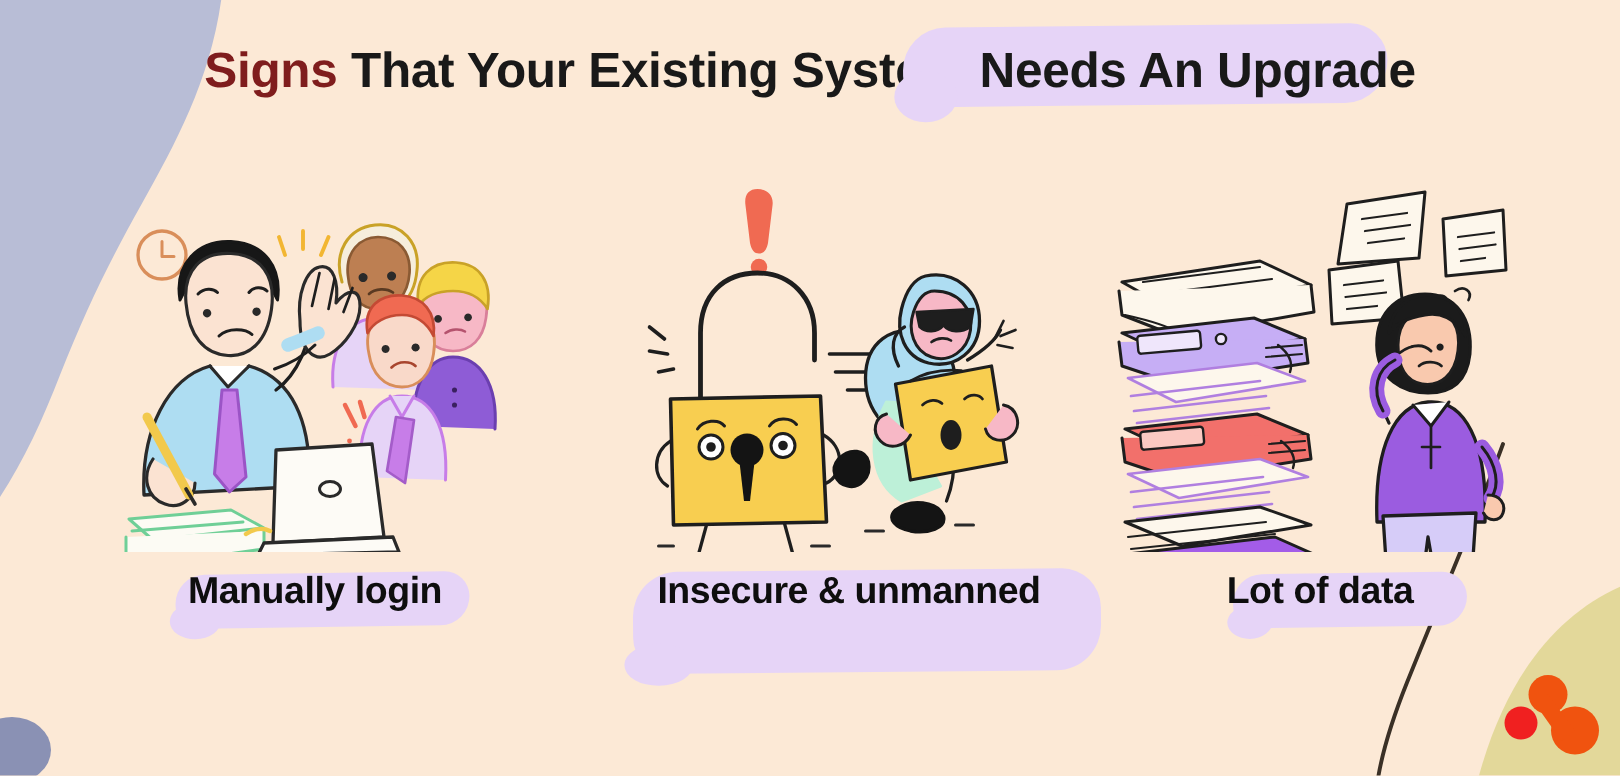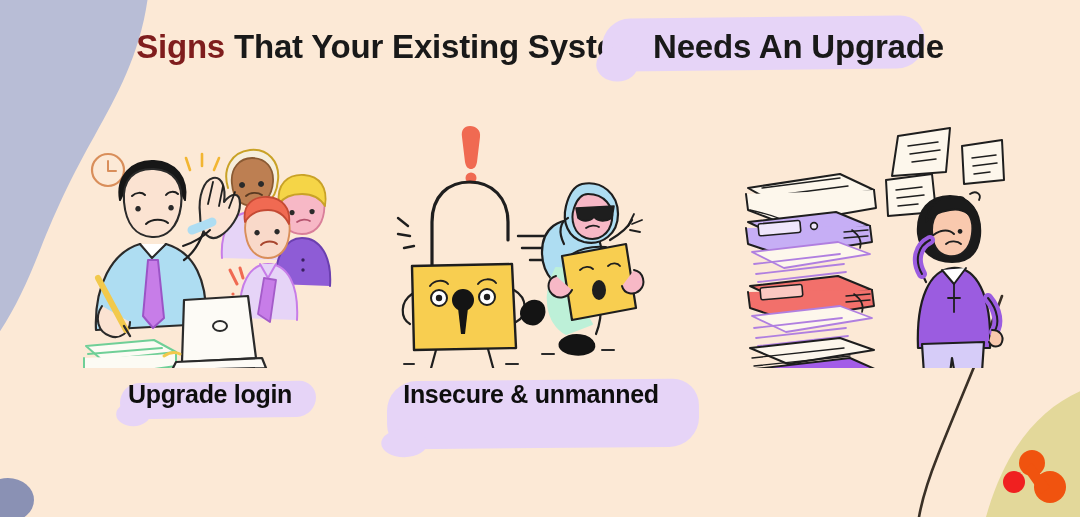--- a/index.html
+++ b/index.html
@@ -49,21 +49,21 @@
     border-radius:50%;
   }
 
   
   .cols { position:absolute; left:0; top:118px; width:1080px; height:340px; }
   .col {
     position:absolute; top:0; height:340px;
     display:flex; flex-direction:column; align-items:center;
   }
   .col-1 { left:60px;  width:300px; }
-  .col-2 { left:376px; width:310px; }
+  .col-2 { left:411px; width:310px; }
   .col-3 { left:735px; width:290px; }
 
   .art { height:250px; display:flex; align-items:flex-end; justify-content:center; }
 
   .caption-wrap { position:relative; margin-top:8px; text-align:center; }
   .caption {
     position:relative; z-index:2;
     font-size:25px; font-weight:bold; color:#0E0E0E;
     line-height:1.28; letter-spacing:-0.3px;
     padding:2px 14px;
@@ -203,21 +203,21 @@
               <path d="M 104 182 L 168 178 L 176 240 L 102 244 Z" fill="#FDFBF6" stroke="#2A2A2A" stroke-width="2.2"></path>
               <path d="M 96 244 L 182 240 L 186 250 L 92 252 Z" fill="#FDFBF6" stroke="#2A2A2A" stroke-width="2.2"></path>
               <ellipse cx="140" cy="208" rx="7" ry="5" stroke="#2A2A2A" stroke-width="2"></ellipse>
               <path d="M 84 238 C 90 234 96 234 100 236" stroke="#F2C94C" stroke-width="3"></path>
             </g>
           </g>
         </svg>
       </div>
       <div class="caption-wrap">
         <span class="cap-hl cap-hl-1"></span>
-        <div class="caption">Upgrade login</div>
+        <div class="caption">Manually login</div>
       </div>
     </div>
 
     <div class="col col-2">
       <div class="art">
         <svg width="270" height="250" viewBox="0 0 270 250" xmlns="http://www.w3.org/2000/svg">
           <g stroke="#1E1E1E" stroke-width="2.2" fill="none" stroke-linecap="round" stroke-linejoin="round">
 
             <g stroke="none">
               <path d="M 74 8 C 80 8 85 12 84 19 L 81 44 C 80 49 78 51 75 51 C 72 51 70 49 69 44 L 66 19 C 65 12 68 8 74 8 Z" fill="#F06A52"></path>
@@ -402,16 +402,20 @@
               <path d="M 178 288 C 188 282 202 284 206 290 C 208 296 198 300 188 298 C 180 296 174 292 178 288 Z" fill="#141414" stroke="#141414"></path>
               <path d="M 216 288 C 226 282 240 284 244 290 C 246 296 236 300 226 298 C 218 296 212 292 216 288 Z" fill="#141414" stroke="#141414"></path>
               <g stroke-width="2" stroke="#2A2A2A">
                 <path d="M 160 296 L 172 296"></path>
                 <path d="M 250 292 L 262 292"></path>
               </g>
             </g>
           </g>
         </svg>
       </div>
+      <div class="caption-wrap">
+        <span class="cap-hl cap-hl-3"></span>
+        <div class="caption">Lot of data</div>
+      </div>
     </div>
 
   </div>
 </div>
 
 </body></html>

